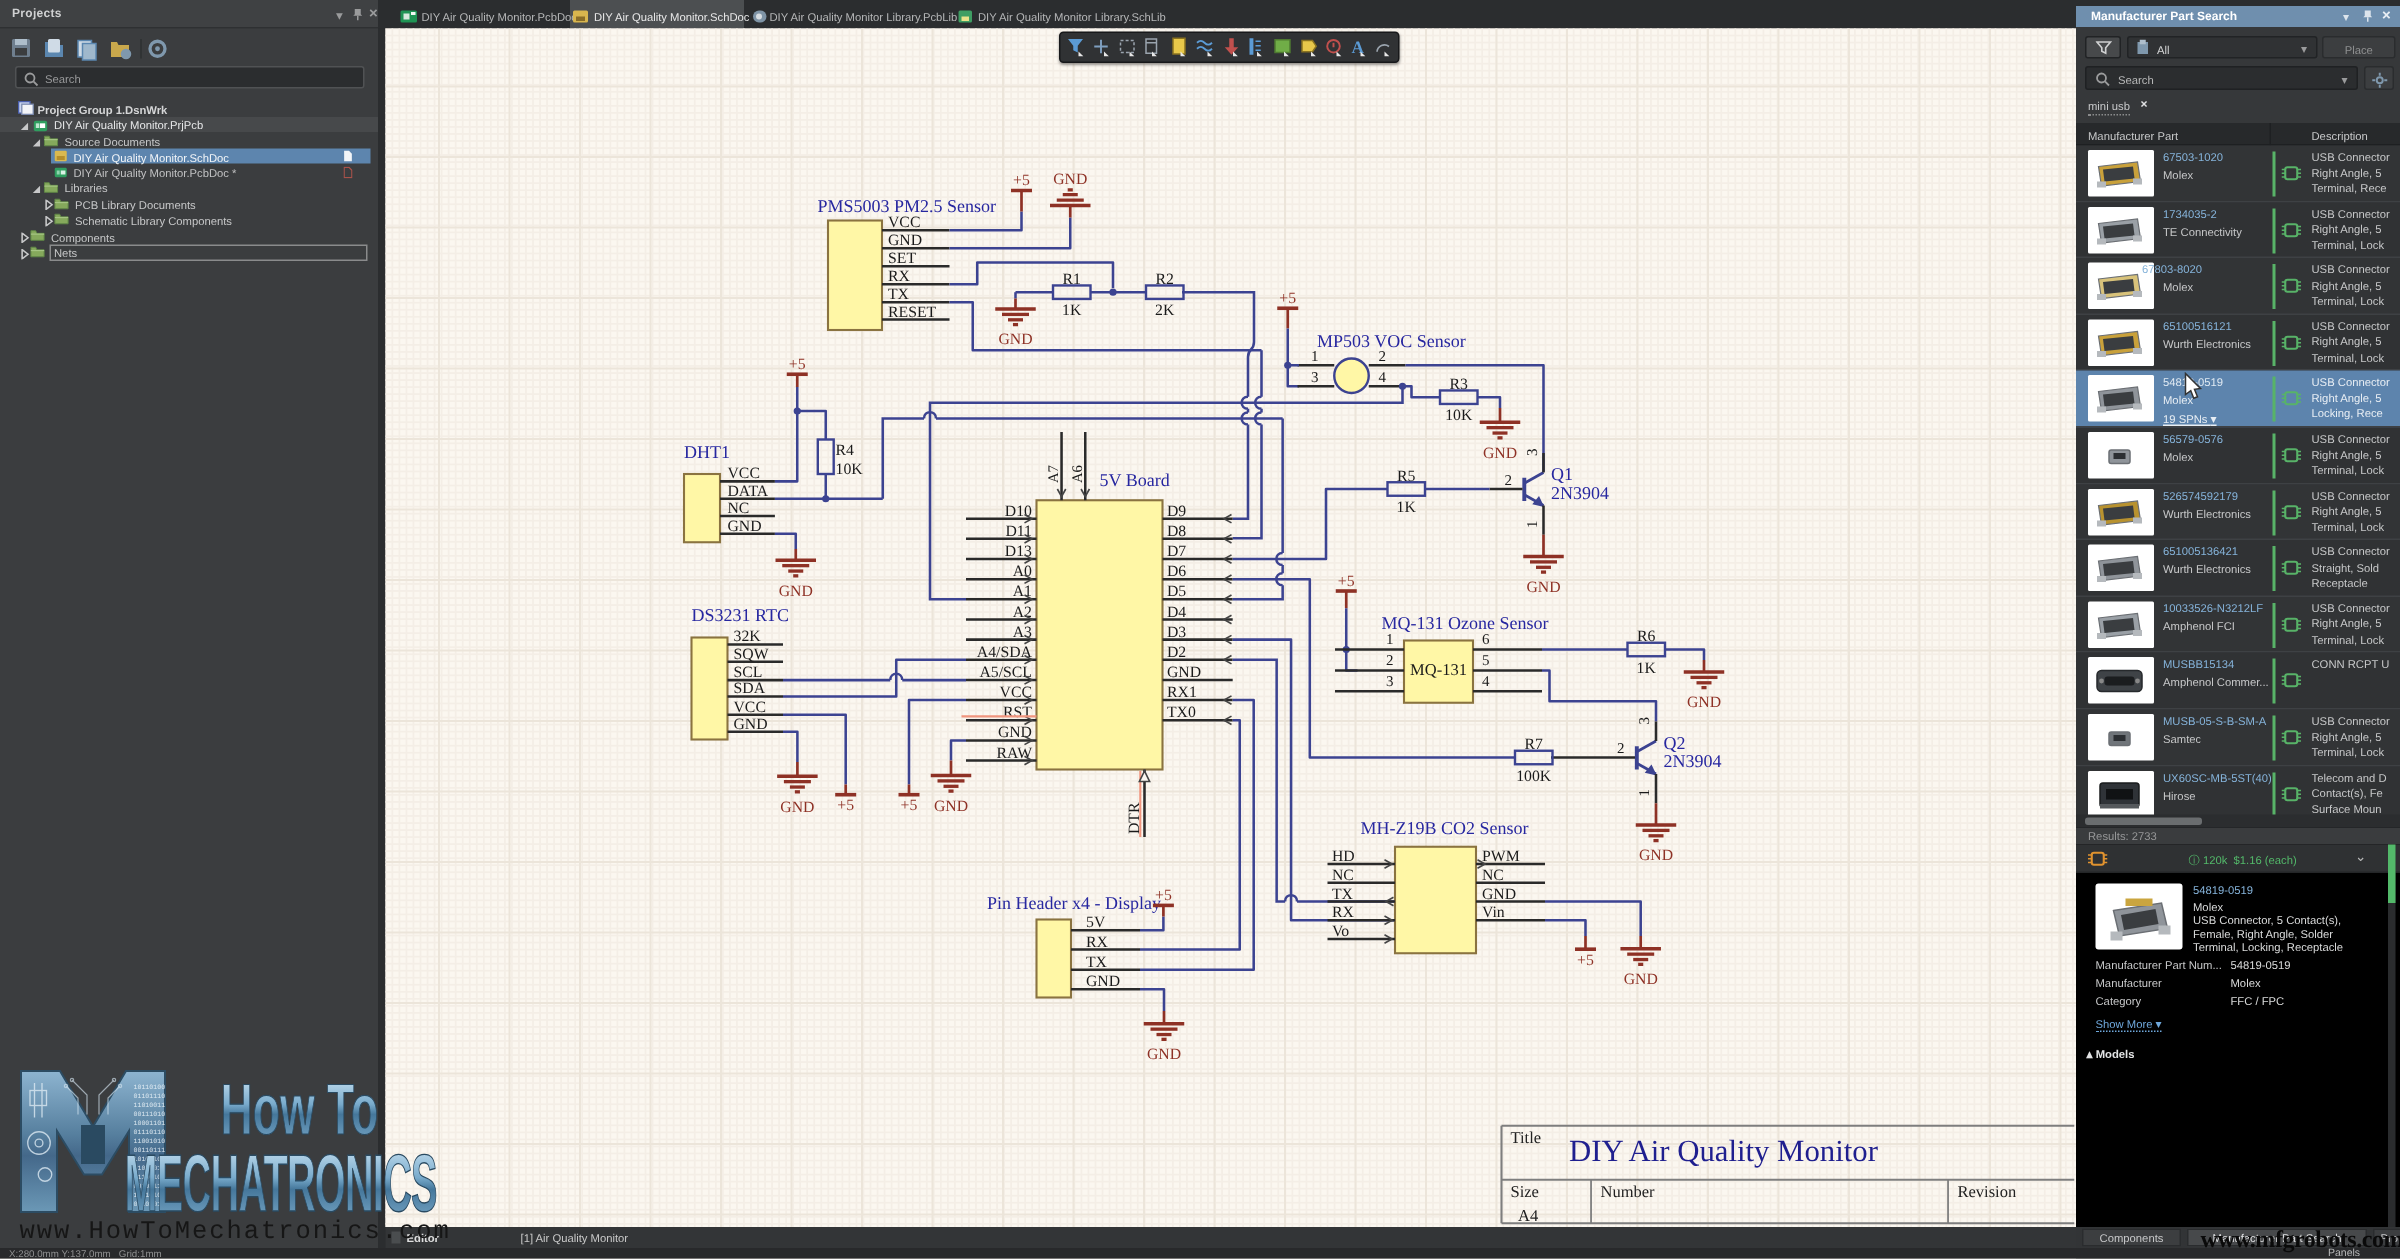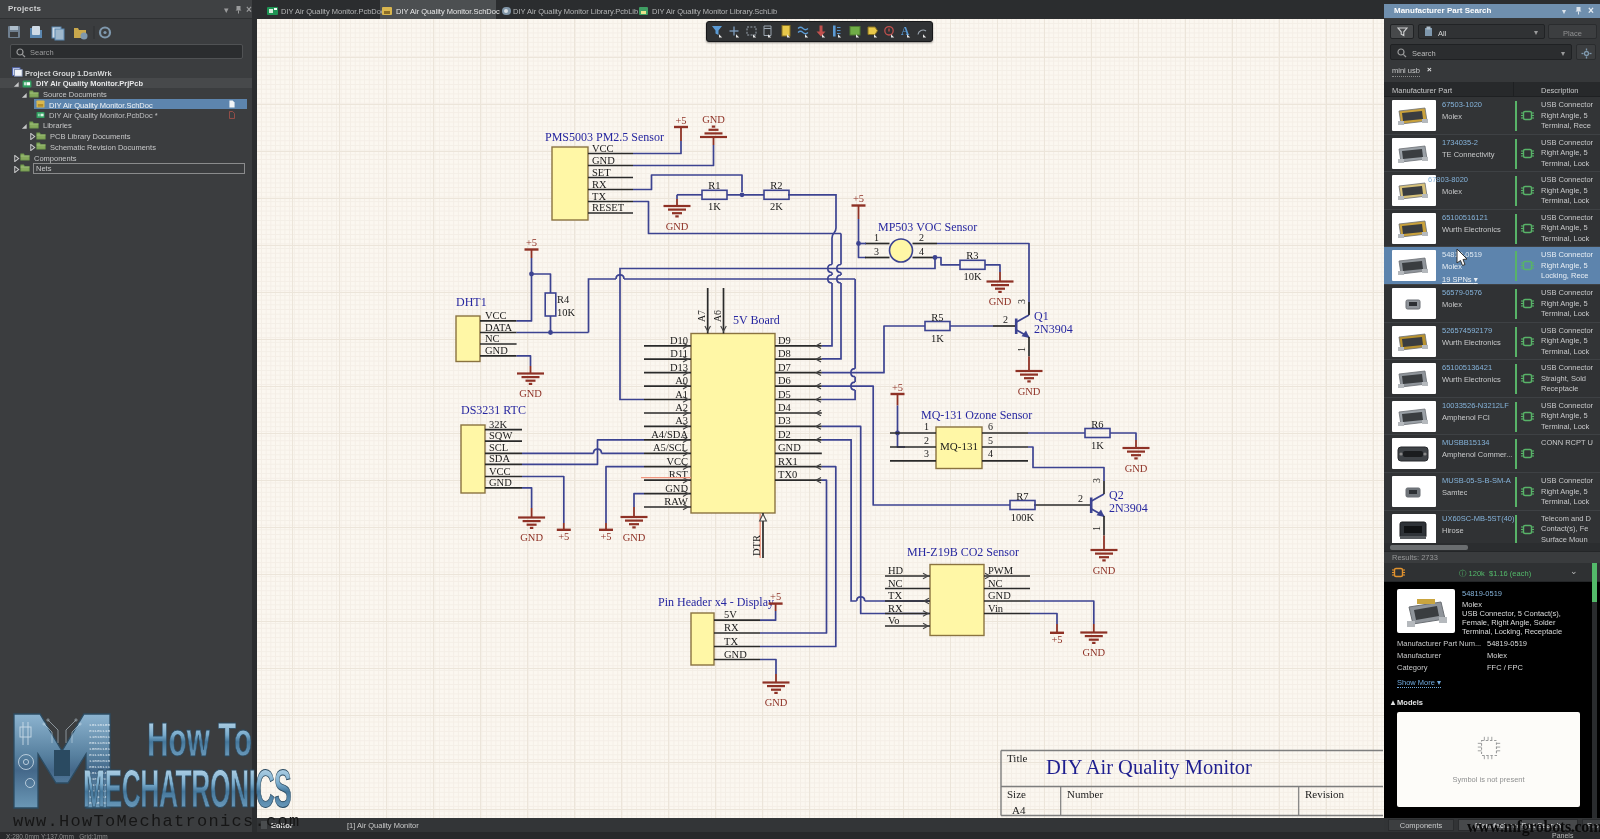--- a/index.html
+++ b/index.html
@@ -508,21 +508,21 @@
 <svg class="abs" style="left:13px;top:80.5px" width="7" height="7" viewBox="0 0 8 8">
     <path d="M1,6.5 L6.5,6.5 L6.5,1 Z" fill="#c7c8c9"></path>
   </svg>
 <div class="abs" style="left:22px;top:79.5px;width:10px;height:8px">
     <svg width="10" height="8" viewBox="0 0 11 9">
       <rect x="0.5" y="0.5" width="10" height="8" rx="1.5" fill="#2f9e5f"></rect>
       <rect x="5" y="2.5" width="4" height="3.5" fill="#fff"></rect>
       <rect x="2" y="2.5" width="2.5" height="3.5" fill="#bfe5d0"></rect>
     </svg>
   </div>
-<div class="abs" style="left:36px;top:79.2px;font-size:7.5px;font-weight:bold;color:#e6e7e8;white-space:nowrap">DIY Air Quality Monitor.PrjPcb</div>
+<div class="abs" style="left:36px;top:79.2px;font-size:7.5px;font-weight:normal;color:#e6e7e8;white-space:nowrap">DIY Air Quality Monitor.PrjPcb</div>
 <svg class="abs" style="left:21px;top:91.5px" width="7" height="7" viewBox="0 0 8 8">
     <path d="M1,6.5 L6.5,6.5 L6.5,1 Z" fill="#c7c8c9"></path>
   </svg>
 <div class="abs" style="left:29px;top:89.5px">
     <svg width="10" height="8" viewBox="0 0 12 10">
       <path d="M0.5,2 L0.5,9 L11.5,9 L11.5,3.2 L5.5,3.2 L4.5,1 L0.5,1 Z" fill="#85a95c" stroke="#5f8746" stroke-width="0.8"></path>
       <path d="M0.5,3.8 L11.5,3.8" stroke="#a4c482" stroke-width="1"></path>
     </svg>
   </div>
 <div class="abs" style="left:43px;top:89.9px;font-size:7.5px;color:#c7c8c9;white-space:nowrap">Source Documents</div>
@@ -574,21 +574,21 @@
 <div class="abs" style="left:50px;top:132px;font-size:7.5px;color:#c7c8c9;white-space:nowrap">PCB Library Documents</div>
 <svg class="abs" style="left:29px;top:144px" width="7" height="7" viewBox="0 0 8 8">
     <path d="M2,0.5 L6.5,4 L2,7.5 Z" fill="none" stroke="#c7c8c9" stroke-width="1.2"></path>
   </svg>
 <div class="abs" style="left:36px;top:142.4px">
     <svg width="10" height="8" viewBox="0 0 12 10">
       <path d="M0.5,2 L0.5,9 L11.5,9 L11.5,3.2 L5.5,3.2 L4.5,1 L0.5,1 Z" fill="#85a95c" stroke="#5f8746" stroke-width="0.8"></path>
       <path d="M0.5,3.8 L11.5,3.8" stroke="#a4c482" stroke-width="1"></path>
     </svg>
   </div>
-<div class="abs" style="left:50px;top:142.8px;font-size:7.5px;color:#c7c8c9;white-space:nowrap">Schematic Revision Documents</div>
+<div class="abs" style="left:50px;top:142.8px;font-size:7.5px;color:#c7c8c9;white-space:nowrap">Schematic Library Components</div>
 <svg class="abs" style="left:13px;top:154.8px" width="7" height="7" viewBox="0 0 8 8">
     <path d="M2,0.5 L6.5,4 L2,7.5 Z" fill="none" stroke="#c7c8c9" stroke-width="1.2"></path>
   </svg>
 <div class="abs" style="left:20px;top:153.1px">
     <svg width="10" height="8" viewBox="0 0 12 10">
       <path d="M0.5,2 L0.5,9 L11.5,9 L11.5,3.2 L5.5,3.2 L4.5,1 L0.5,1 Z" fill="#85a95c" stroke="#5f8746" stroke-width="0.8"></path>
       <path d="M0.5,3.8 L11.5,3.8" stroke="#a4c482" stroke-width="1"></path>
     </svg>
   </div>
 <div class="abs" style="left:34px;top:153.5px;font-size:7.5px;color:#c7c8c9;white-space:nowrap">Components</div>
@@ -1142,40 +1142,20 @@
  <div style="position:absolute;left:78px;top:37px;font-size:7.5px;color:#dadbdb">Molex</div>
  <div style="position:absolute;left:78px;top:47px;width:122px;font-size:7.5px;line-height:8.8px;color:#dadbdb">USB Connector, 5 Contact(s), Female, Right Angle, Solder Terminal, Locking, Receptacle</div>
  <div style="position:absolute;left:13px;top:76px;font-size:7.5px;color:#c7c8c9">Manufacturer Part Num...</div>
  <div style="position:absolute;left:103px;top:76px;font-size:7.5px;color:#dadbdb">54819-0519</div>
  <div style="position:absolute;left:13px;top:88px;font-size:7.5px;color:#c7c8c9">Manufacturer</div>
  <div style="position:absolute;left:103px;top:88px;font-size:7.5px;color:#dadbdb">Molex</div>
  <div style="position:absolute;left:13px;top:100px;font-size:7.5px;color:#c7c8c9">Category</div>
  <div style="position:absolute;left:103px;top:100px;font-size:7.5px;color:#dadbdb">FFC / FPC</div>
  <div style="position:absolute;left:13px;top:115px;font-size:7.5px;color:#6fa8dc;border-bottom:1px dotted #6fa8dc">Show More <span style="font-size:8px">▾</span></div>
  <div style="position:absolute;left:7px;top:135px;font-size:7.5px;font-weight:bold;color:#e3e4e5"><span style="font-size:8px">▴</span> Models</div>
- <div style="position:absolute;left:13px;top:149px;width:183px;height:95px;background:#fdfcf9;border-radius:2px">
-  <svg style="position:absolute;left:78px;top:22px" width="28" height="28" viewBox="0 0 30 30">
-        <rect x="7" y="7" width="16" height="16" fill="none" stroke="#9a9b9c" stroke-width="1.2" stroke-dasharray="2.5 2"></rect>
-        <g stroke="#9a9b9c" stroke-width="1">
-          <line x1="10" y1="7" x2="10" y2="3"></line>
-          <line x1="14" y1="7" x2="14" y2="3"></line>
-          <line x1="18" y1="7" x2="18" y2="3"></line>
-          <line x1="10" y1="23" x2="10" y2="27"></line>
-          <line x1="14" y1="23" x2="14" y2="27"></line>
-          <line x1="18" y1="23" x2="18" y2="27"></line>
-          <line x1="7" y1="10" x2="3" y2="10"></line>
-          <line x1="7" y1="14" x2="3" y2="14"></line>
-          <line x1="7" y1="18" x2="3" y2="18"></line>
-          <line x1="23" y1="10" x2="27" y2="10"></line>
-          <line x1="23" y1="14" x2="27" y2="14"></line>
-          <line x1="23" y1="18" x2="27" y2="18"></line>
-        </g>
-      </svg>
-  <div style="position:absolute;left:0;top:63px;width:183px;text-align:center;font-size:7.5px;color:#8f9091">Symbol is not present</div>
- </div>
  <div style="position:absolute;left:208px;top:19px;width:5px;height:236px;background:#2a2c2e"></div>
  <div style="position:absolute;left:208px;top:19px;width:5px;height:20px;background:#53b96a"></div>
 </div>
 
 <div class="abs" style="left:0;top:832px;width:1600px;height:7px;background:#28292b"></div>
 <div class="abs" style="left:6px;top:833px;font-size:6.5px;color:#8f9091;white-space:nowrap">X:280.0mm Y:137.0mm &nbsp; Grid:1mm</div>
 
 <div class="abs" style="left:1384px;top:818px;width:216px;height:14px;background:#323436"></div>
 <div class="abs" style="left:1388px;top:819px;width:66px;height:12px;background:#3c3e40;border:1px solid #2a2c2e">
     <div style="font-size:7.5px;color:#c7c8c9;text-align:center;margin-top:1px">Components</div>

